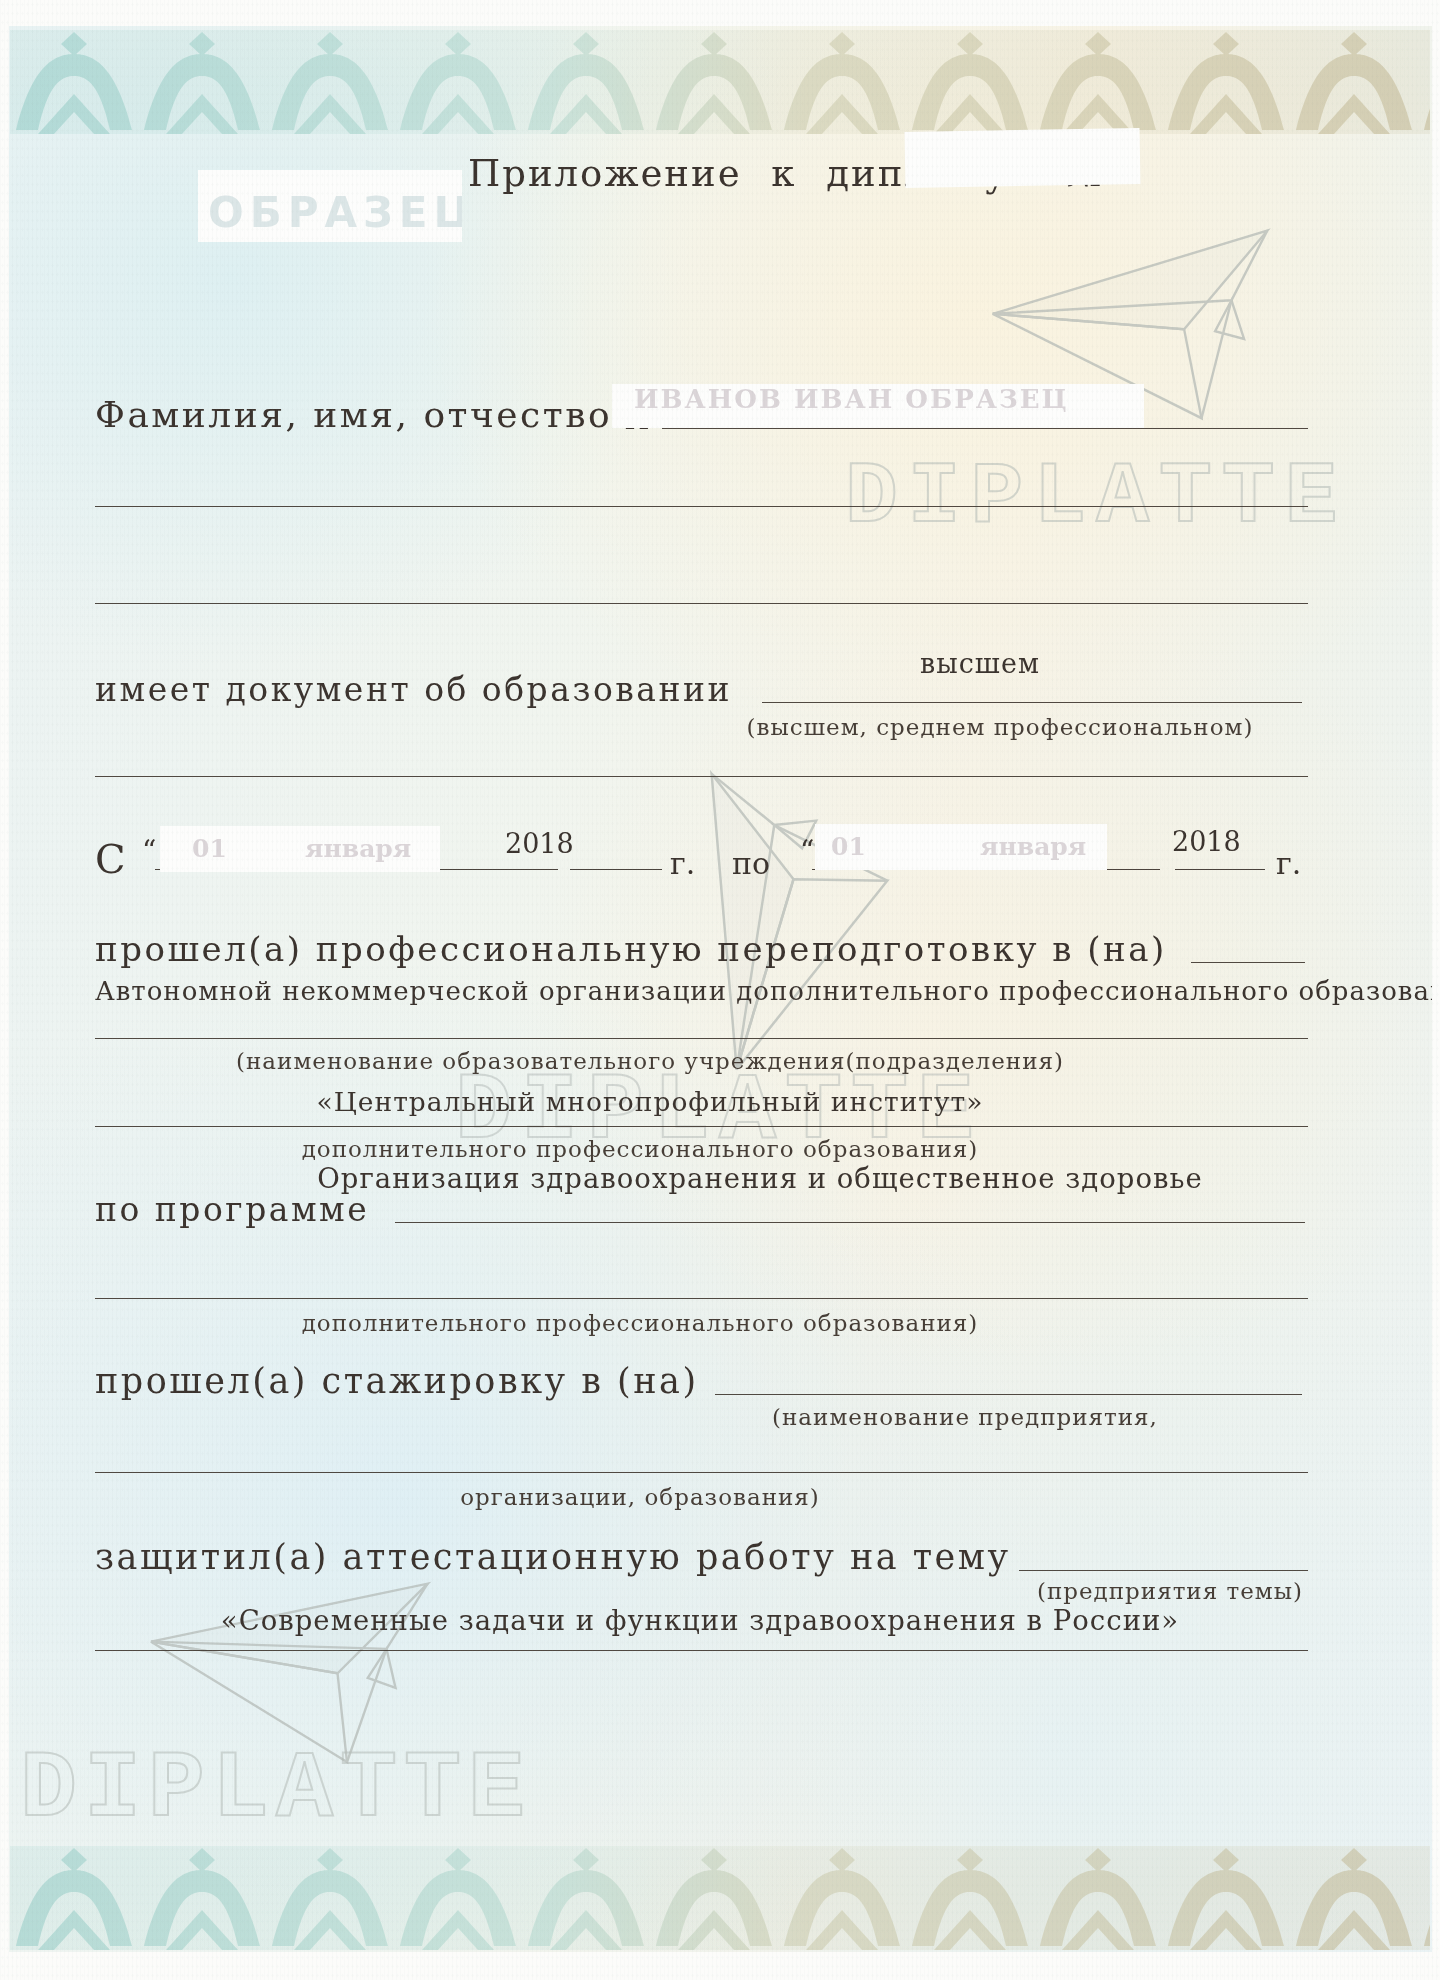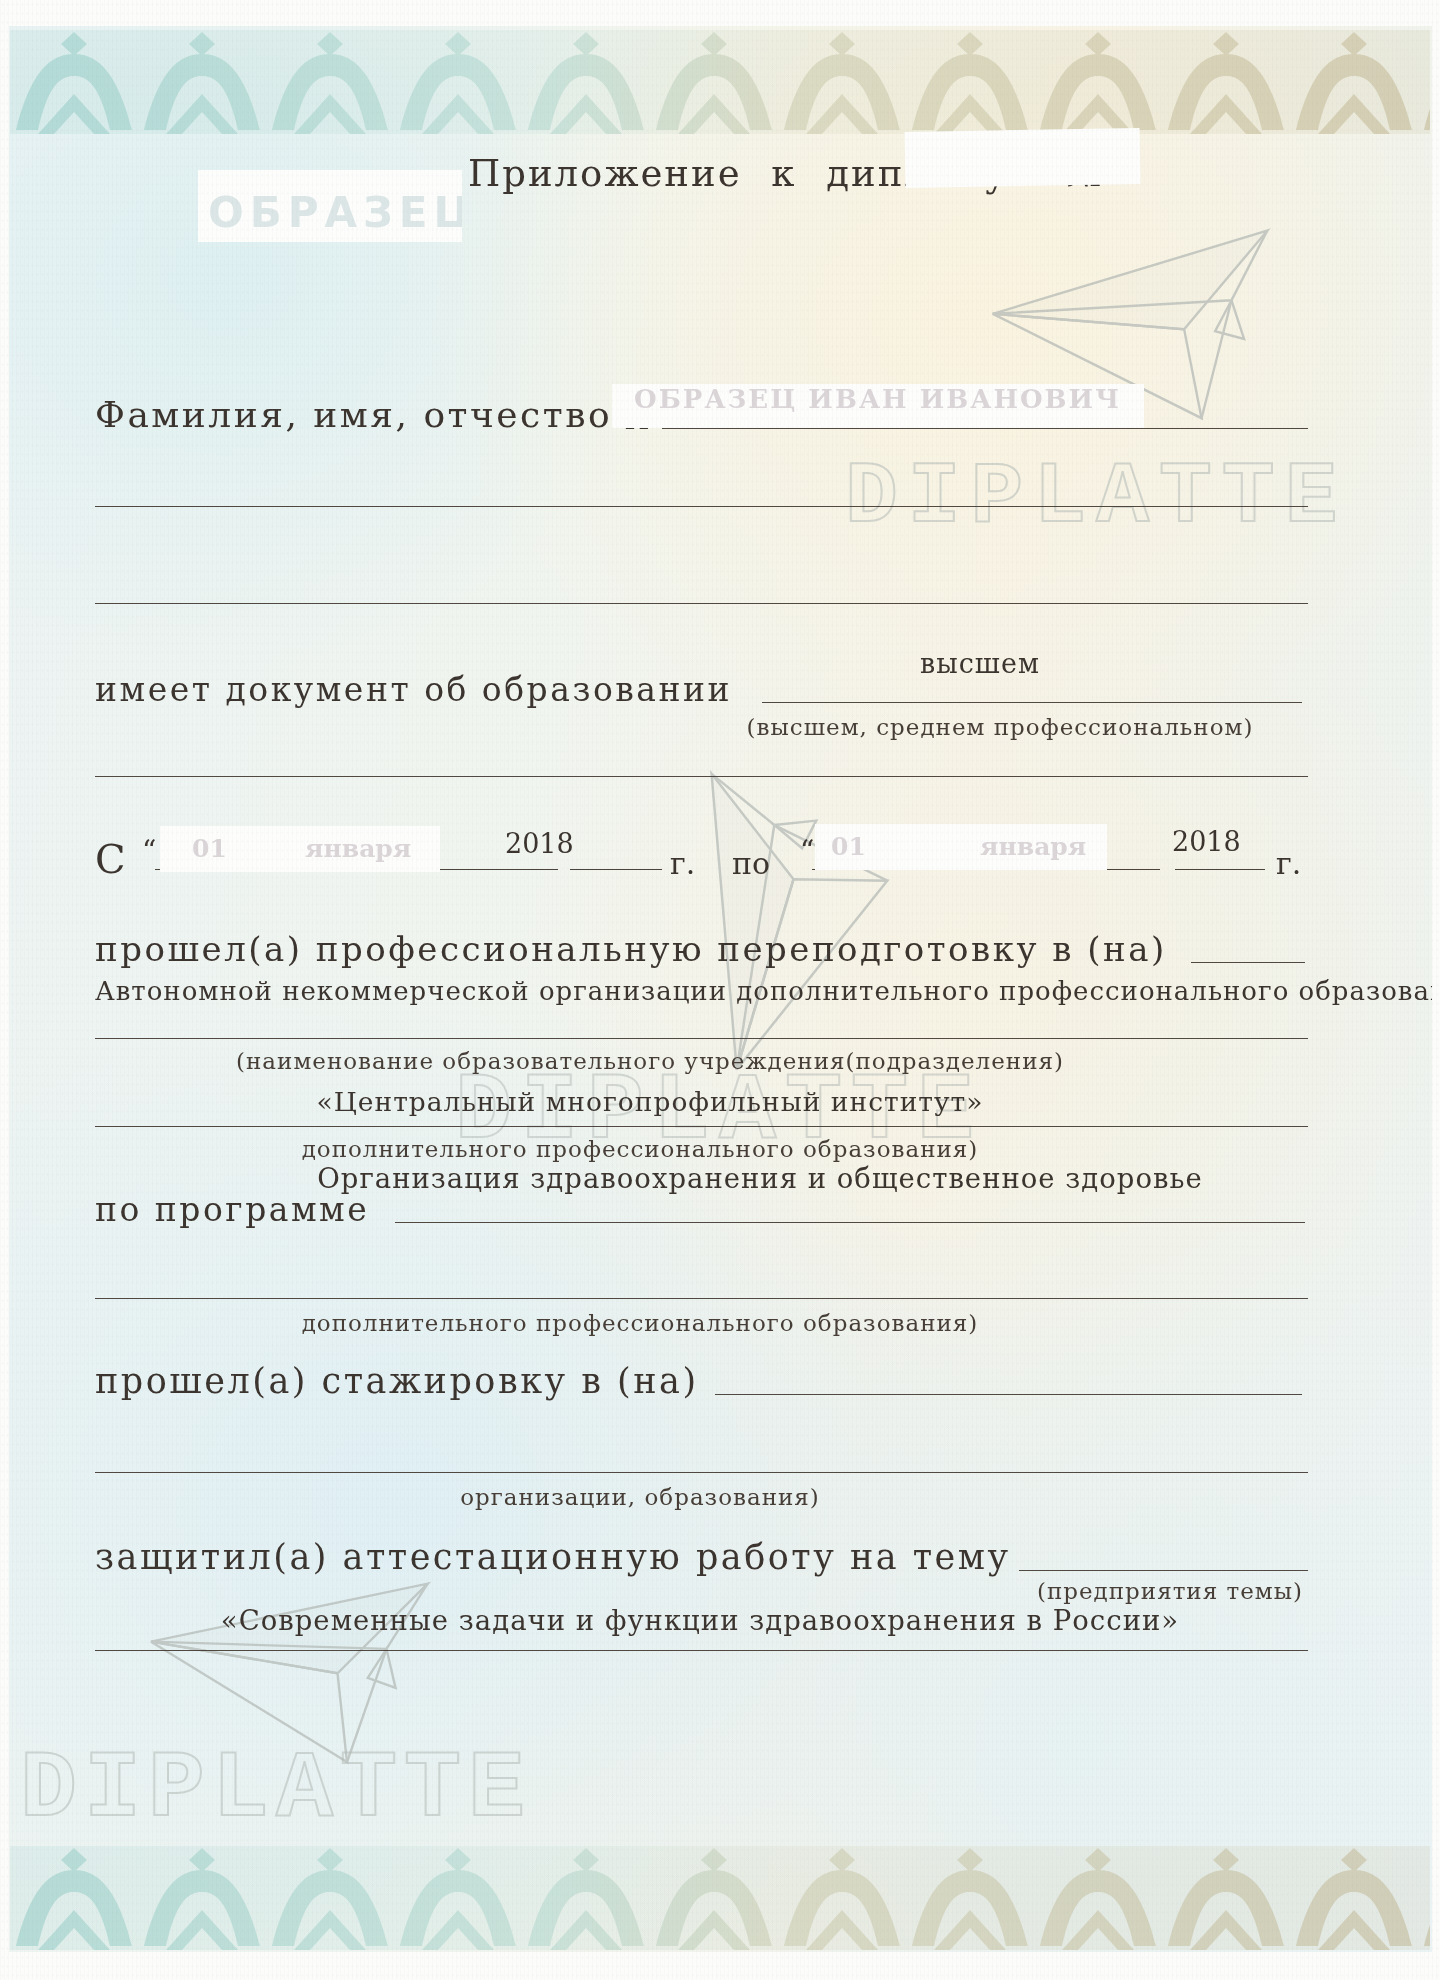--- a/index.html
+++ b/index.html
@@ -110,21 +110,21 @@
     <span style="margin-left:58px">№</span>
   </div>
   <div class="abs redact" style="left:905px;top:130px;width:235px;height:56px;transform:rotate(-1deg)"></div>
 
   <div class="abs fieldrow" style="left:95px;top:388px;width:1213px;height:46px">
     <span class="lbl" style="font-size:36px">Фамилия, имя, отчество</span>
     <span class="lbl" style="font-size:29px;margin-left:12px">И</span>
     <span class="fill"></span>
   </div>
   <div class="abs redact" style="left:612px;top:384px;width:532px;height:44px">
-    <div class="ghost" style="font-size:26px;letter-spacing:2px;margin:0 0 0 22px">ОБРАЗЕЦ ИВАН ИВАНОВИЧ</div>
+    <div class="ghost" style="font-size:26px;letter-spacing:2px;margin:0 0 0 22px">ИВАНОВ ИВАН ОБРАЗЕЦ</div>
   </div>
   <div class="abs line" style="left:95px;top:506px;width:1213px"></div>
   <div class="abs line" style="left:95px;top:603px;width:1213px"></div>
 
   <div class="abs val" style="left:700px;top:648px;width:560px">высшем</div>
   <div class="abs fieldrow" style="left:95px;top:662px;width:1207px;height:46px">
     <span class="lbl" style="font-size:33px">имеет документ об образовании</span>
     <span class="fill" style="margin-left:30px"></span>
   </div>
   <div class="abs hint" style="left:700px;top:714px;width:600px">(высшем, среднем профессиональном)</div>
@@ -169,20 +169,21 @@
     <span class="lbl" style="font-size:33px">по программе</span>
     <span class="fill" style="margin-left:26px"></span>
   </div>
   <div class="abs line" style="left:95px;top:1298px;width:1213px"></div>
   <div class="abs hint" style="left:180px;top:1310px;width:920px">дополнительного профессионального образования)</div>
 
   <div class="abs fieldrow" style="left:95px;top:1350px;width:1207px;height:50px">
     <span class="lbl" style="font-size:35px">прошел(а) стажировку в (на)</span>
     <span class="fill" style="margin-left:16px"></span>
   </div>
+  <div class="abs hint" style="left:640px;top:1404px;width:650px">(наименование предприятия,</div>
   <div class="abs line" style="left:95px;top:1472px;width:1213px"></div>
   <div class="abs hint" style="left:180px;top:1484px;width:920px">организации, образования)</div>
 
   <div class="abs fieldrow" style="left:95px;top:1526px;width:1213px;height:50px">
     <span class="lbl" style="font-size:35px">защитил(а) аттестационную работу на тему</span>
     <span class="fill" style="margin-left:8px"></span>
   </div>
   <div class="abs hint" style="left:990px;top:1578px;width:360px">(предприятия темы)</div>
   <div class="abs val" style="left:200px;top:1604px;width:1000px;font-size:27.5px">«Современные задачи и функции здравоохранения в России»</div>
   <div class="abs line" style="left:95px;top:1650px;width:1213px"></div>

